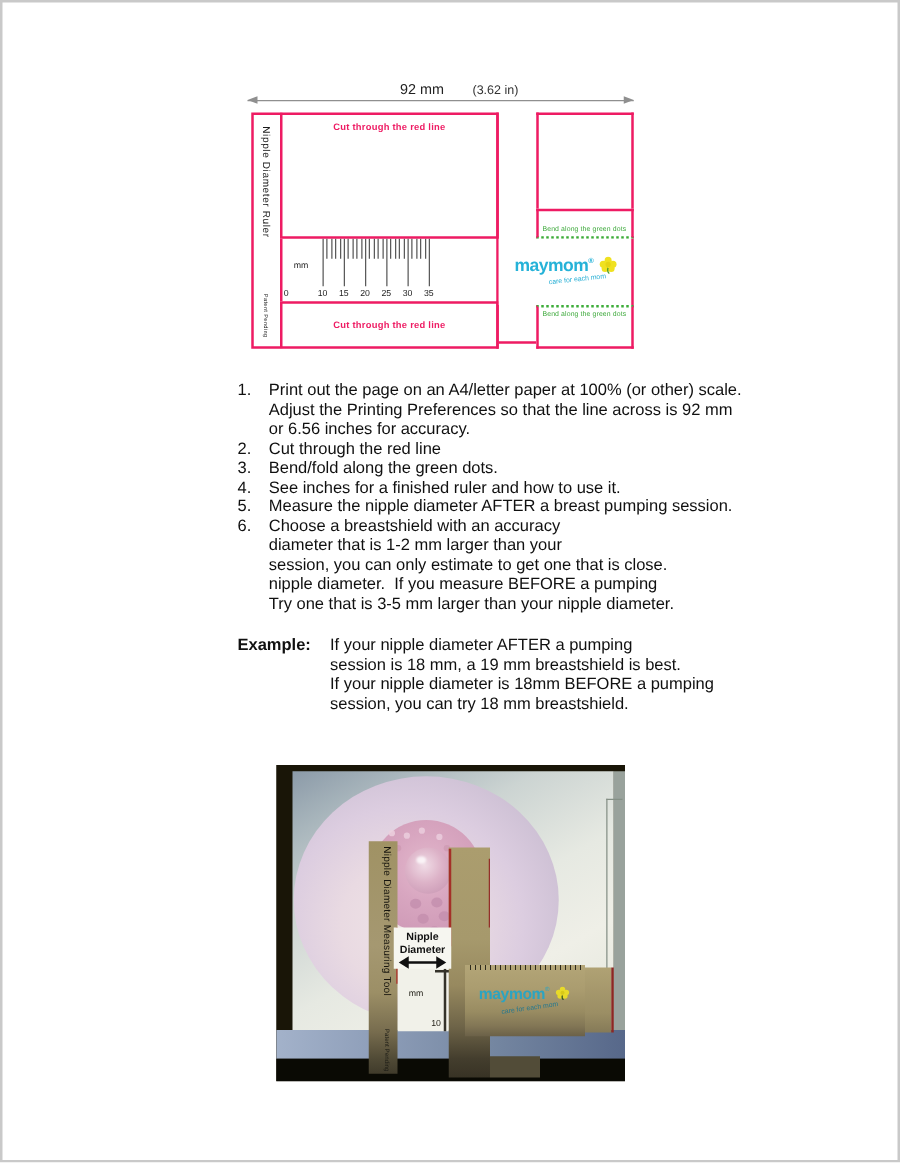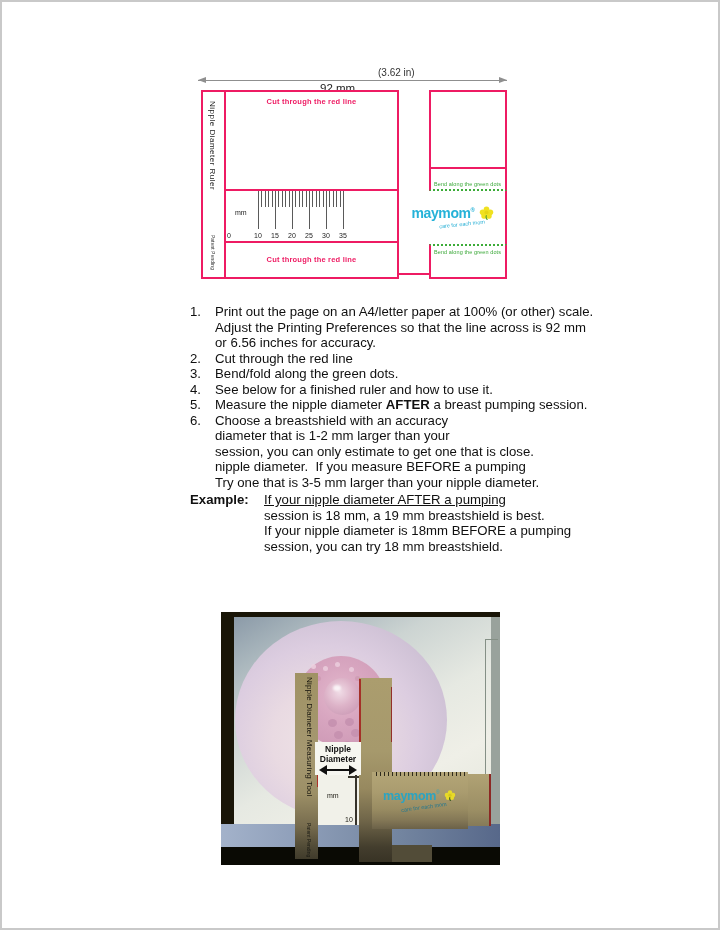--- a/index.html
+++ b/index.html
@@ -9,21 +9,21 @@
     border:2px solid #c9c9c9;overflow:hidden;
     font-family:"Liberation Sans","DejaVu Sans",sans-serif;color:#111;
   }
   
   .diagram{position:absolute;left:0;top:0;width:720px;height:300px;}
   .arrow-line{position:absolute;left:196px;top:78px;width:309px;height:0;border-top:1px solid #8f8f8f;}
   .arrow-line:before,.arrow-line:after{content:"";position:absolute;top:-4px;width:0;height:0;
     border-top:3.5px solid transparent;border-bottom:3.5px solid transparent;}
   .arrow-line:before{left:0;border-right:8px solid #8f8f8f;}
   .arrow-line:after{right:0;border-left:8px solid #8f8f8f;}
-  .lbl92{position:absolute;left:318px;top:64px;font-size:11.5px;color:#222;margin-top:16px;}
+  .lbl92{position:absolute;left:318px;top:64px;font-size:11.5px;color:#222;}
   .lblin{position:absolute;left:376px;top:65px;font-size:10px;color:#333;}
   .pinkbox{position:absolute;border:2px solid #ee1b63;background:#fff;}
   .leftcol{left:199px;top:88px;width:25px;height:189px;}
   .vrot{position:absolute;transform-origin:0 0;transform:rotate(90deg);white-space:nowrap;color:#1a1a1a;}
   .vt-title{left:14px;top:9px;font-size:8px;letter-spacing:.5px;}
   .vt-patent{left:12px;top:143px;font-size:4.5px;letter-spacing:.3px;}
   .topbox{left:222px;top:88px;width:175px;height:101px;}
   .botbox{left:222px;top:239px;width:175px;height:38px;}
   .cuttext{font-size:7.5px;font-weight:bold;color:#ee1b63;text-align:center;letter-spacing:.2px;}
   .topbox .cuttext{margin-top:5px;}
@@ -44,24 +44,24 @@
   .band{position:absolute;left:397px;top:189px;width:108px;height:53px;border-right:2px solid #ee1b63;background:#fff;}
   .brand{position:absolute;left:6px;top:13px;width:96px;text-align:center;}
   .brand-name{font-size:14px;font-weight:bold;color:#25b2d8;letter-spacing:-.4px;}
   .brand-reg{font-size:6px;color:#25b2d8;vertical-align:super;font-weight:bold;}
   .flower{vertical-align:-2px;}
   .tagline{font-size:5.5px;color:#25aed4;transform:rotate(-6deg);margin-top:-1px;margin-left:18px;white-space:nowrap;}
   
   .instructions{position:absolute;left:188px;top:302px;width:480px;font-size:13.2px;line-height:15.5px;color:#101010;}
   .ln{white-space:pre;}
   .ln .num{display:inline-block;width:25px;}
-  .ln .b{font-weight:bold;}
+  .ln .b{font-weight:normal;}
   .ln.cont{padding-left:25px;}
   .ln.exc{padding-left:74px;}
-  .ln.ex{margin-top:2px;text-decoration:underline;}
+  .ln.ex{margin-top:18px;}
   .ln .exlbl{display:inline-block;width:74px;font-weight:bold;}
   
   .photo{position:absolute;left:219px;top:610px;width:279px;height:253px;background:#191507;overflow:hidden;}
   .photo *{position:absolute;}
   .panel{left:13px;top:5px;width:257px;height:207px;z-index:1;
     background:linear-gradient(150deg,#8b9aa8 0%,#aab7bd 15%,#ccd4d2 32%,#e6e9e2 55%,#efefe7 75%,#e3e6db 100%);}
   .graystrip{left:270px;top:5px;width:9px;height:207px;background:#99a29c;z-index:1;}
   .winline{left:264px;top:27px;width:13px;height:184px;border-left:1px solid #859086;border-top:1px solid #859086;z-index:2;}
   .breast{left:14px;top:9px;width:212px;height:198px;border-radius:50%;z-index:2;
     background:radial-gradient(circle at 42% 60%,#efe3e6 0%,#e9dae2 30%,#dccde0 55%,#cdc0d4 78%,#c3b7cb 92%,#c8bcce 100%);}
@@ -202,21 +202,21 @@
       <div class="bendtext">Bend along the green dots</div>
     </div>
   </div>
 
   <div class="instructions" id="instructions">
       <div class="ln li"><span class="num">1.</span><span>Print out the page on an A4/letter paper at 100% (or other) scale.</span></div>
       <div class="ln cont"><span>Adjust the Printing Preferences so that the line across is 92 mm</span></div>
       <div class="ln cont"><span>or 6.56 inches for accuracy.</span></div>
       <div class="ln li"><span class="num">2.</span><span>Cut through the red line</span></div>
       <div class="ln li"><span class="num">3.</span><span>Bend/fold along the green dots.</span></div>
-      <div class="ln li"><span class="num">4.</span><span>See below for a finished ruler and how to use it.</span></div>
+      <div class="ln li"><span class="num">4.</span><span>See inches for a finished ruler and how to use it.</span></div>
       <div class="ln li"><span class="num">5.</span><span>Measure the nipple diameter </span><span class="b">AFTER</span><span> a breast pumping session.</span></div>
       <div class="ln li"><span class="num">6.</span><span>Choose a breastshield with an accuracy</span></div>
       <div class="ln cont"><span>diameter that is 1-2 mm larger than your</span></div>
       <div class="ln cont"><span>session, you can only estimate to get one that is close.</span></div>
       <div class="ln cont"><span>nipple diameter.&nbsp; If you measure BEFORE a pumping</span></div>
       <div class="ln cont"><span>Try one that is 3-5 mm larger than your nipple diameter.</span></div>
       <div class="ln ex"><span class="exlbl">Example:</span><span>If your nipple diameter AFTER a pumping</span></div>
       <div class="ln exc"><span>session is 18 mm, a 19 mm breastshield is best.</span></div>
       <div class="ln exc"><span>If your nipple diameter is 18mm BEFORE a pumping</span></div>
       <div class="ln exc"><span>session, you can try 18 mm breastshield.</span></div>

